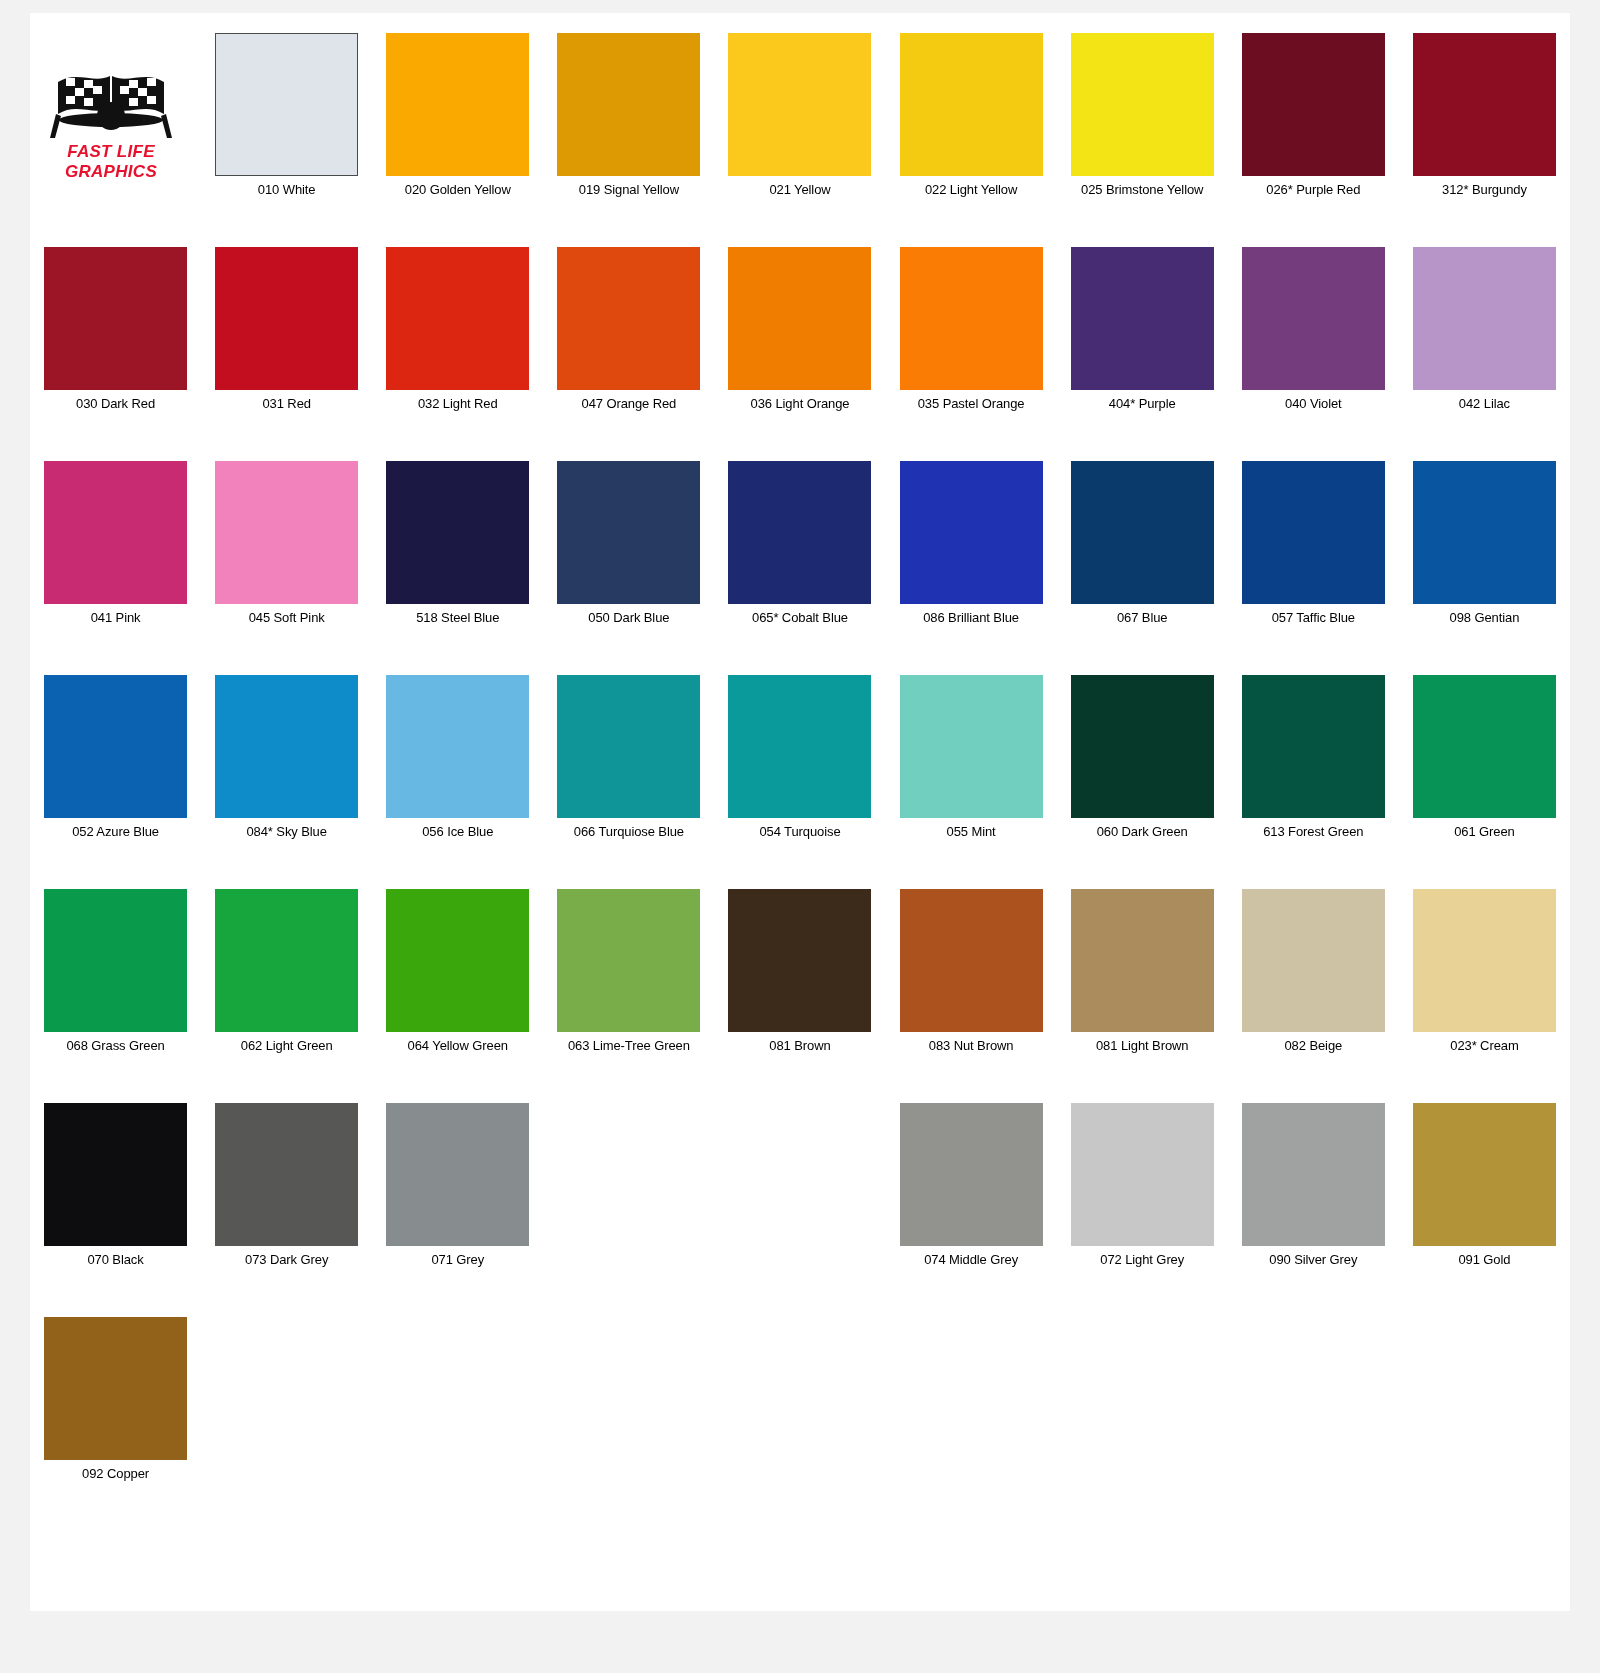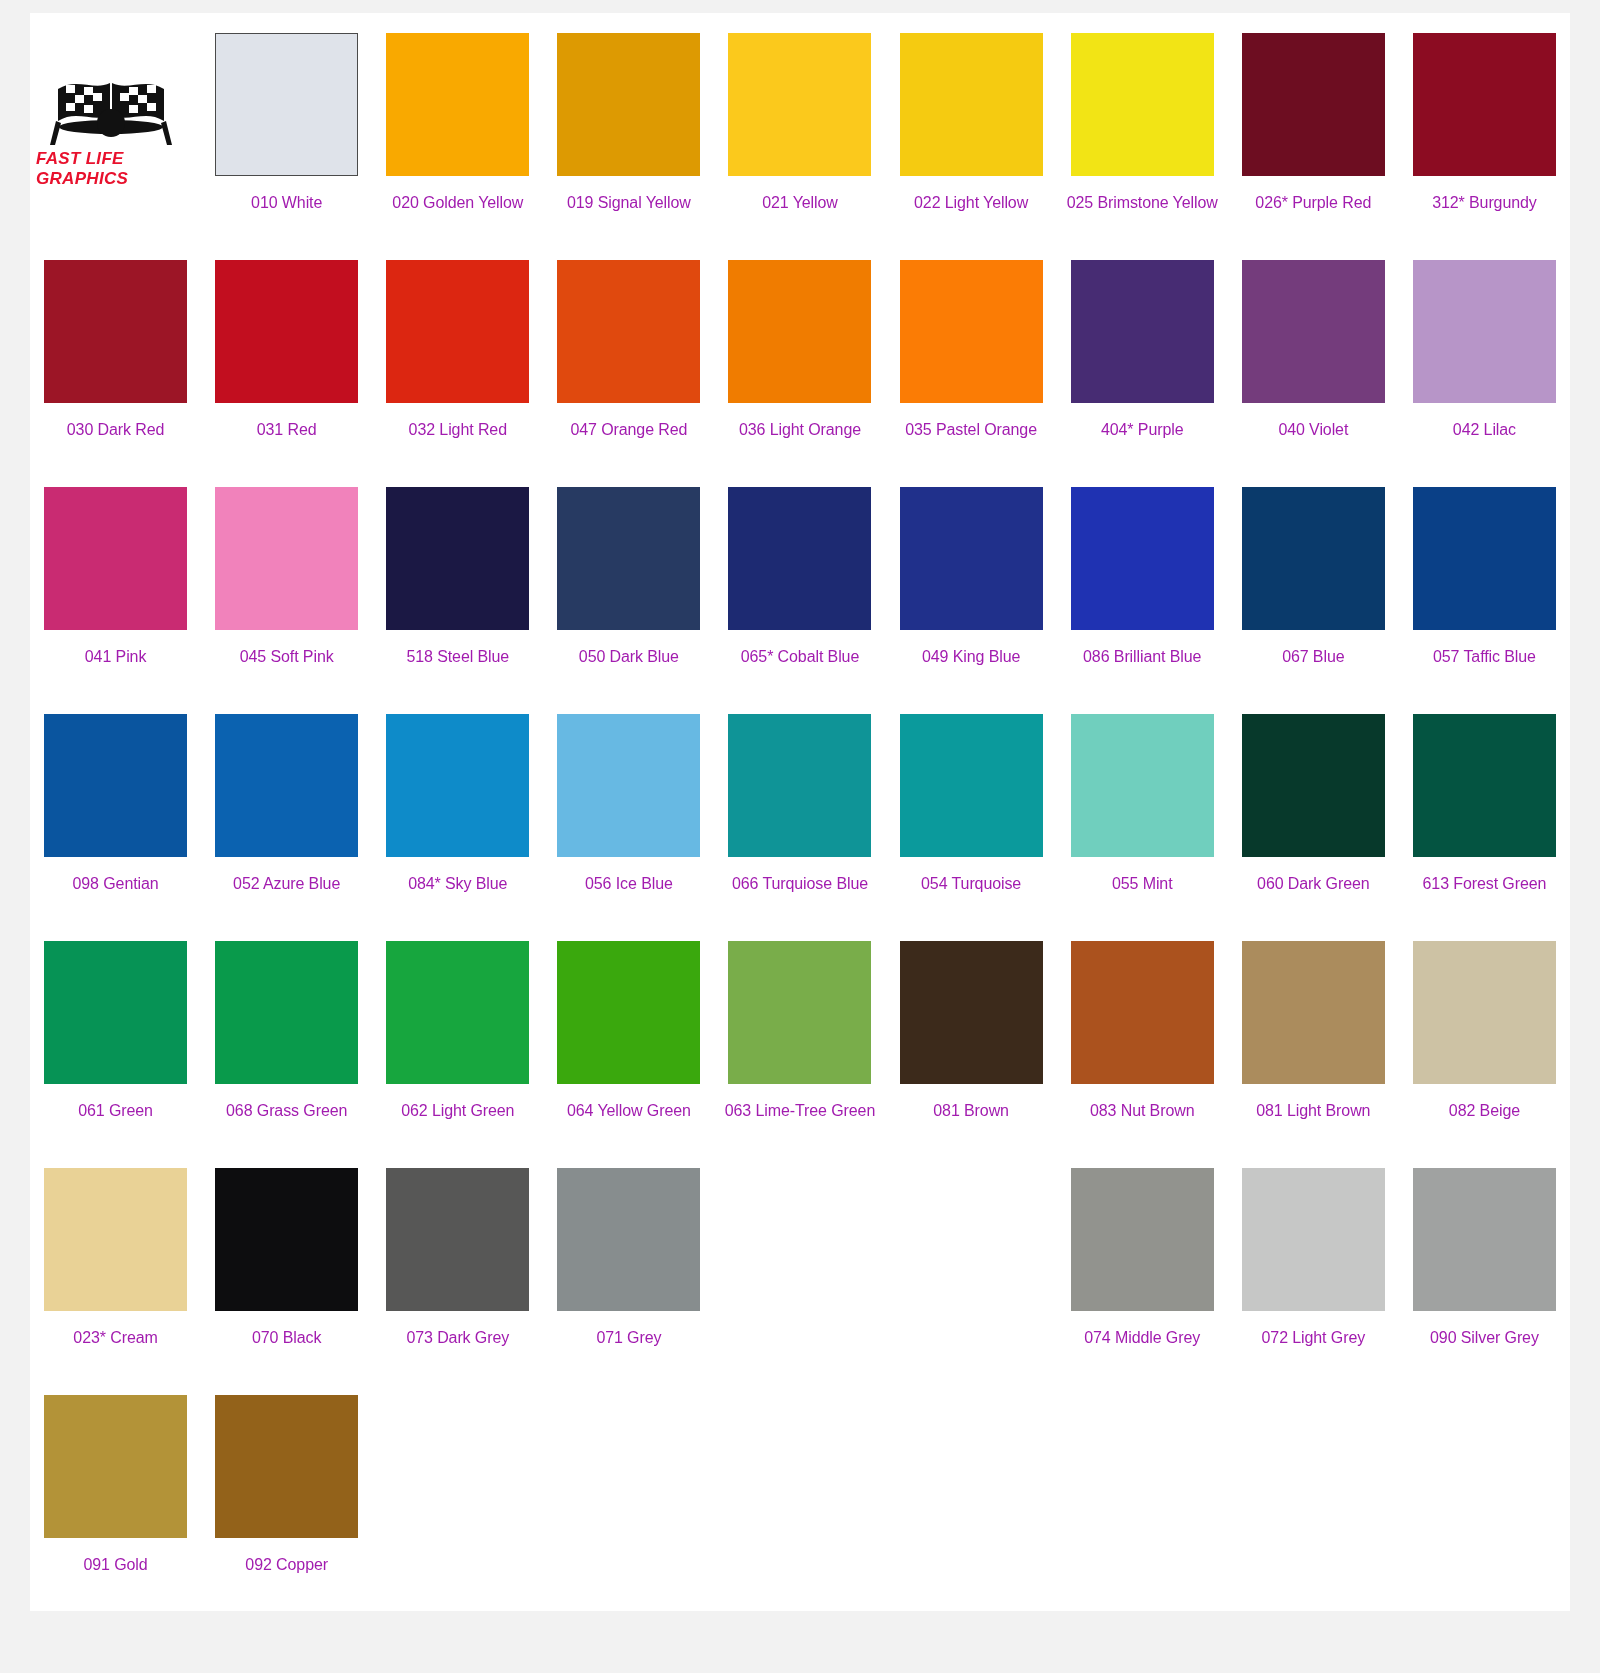--- a/index.html
+++ b/index.html
@@ -49,24 +49,24 @@
     height: 143px;
     margin-top: 20px;
     background: #ffffff;
   }
   .swatch.outlined {
     border: 1px solid #4a4a4a;
     width: 141px;
     height: 141px;
   }
   .label {
-    margin-top: 14px;
-    font-size: 16px;
+    margin-top: 1px;
+    font-size: 13px;
     line-height: 25px;
-    color: #a21caf;
+    color: #000000;
     text-align: center;
     letter-spacing: -0.1px;
     width: 100%;
     min-height: 50px;
   }
   
   .logo-cell {
     position: relative;
     display: flex;
     align-items: flex-start;
@@ -77,20 +77,21 @@
     width: 150px;
     height: 140px;
     position: relative;
   }
   .logo svg { display: block; }
   .logo-word {
     position: absolute;
     left: 0;
     top: 78px;
     width: 100%;
+    text-align: center;
     color: #e8112d;
     font-weight: bold;
     font-style: italic;
     font-size: 17px;
     letter-spacing: 0.3px;
     font-family: "Liberation Sans", sans-serif;
   }
 </style>
 </head>
 <body>
@@ -209,24 +210,20 @@
       </div>
       <div class="cell">
         <div class="swatch" style="background: rgb(39, 58, 98);"></div>
         <div class="label">050 Dark Blue</div>
       </div>
       <div class="cell">
         <div class="swatch" style="background: rgb(29, 42, 114);"></div>
         <div class="label">065* Cobalt Blue</div>
       </div>
       <div class="cell">
-        <div class="swatch" style="background: rgb(32, 48, 139);"></div>
-        <div class="label">049 King Blue</div>
-      </div>
-      <div class="cell">
         <div class="swatch" style="background: rgb(31, 50, 178);"></div>
         <div class="label">086 Brilliant Blue</div>
       </div>
       <div class="cell">
         <div class="swatch" style="background: rgb(10, 58, 107);"></div>
         <div class="label">067 Blue</div>
       </div>
       <div class="cell">
         <div class="swatch" style="background: rgb(10, 64, 135);"></div>
         <div class="label">057 Taffic Blue</div>

